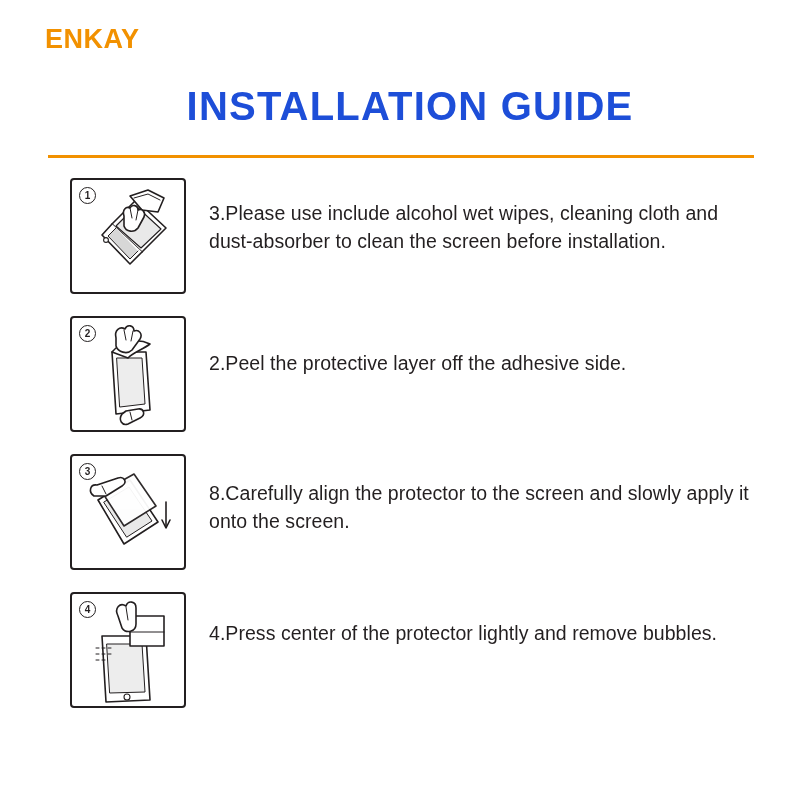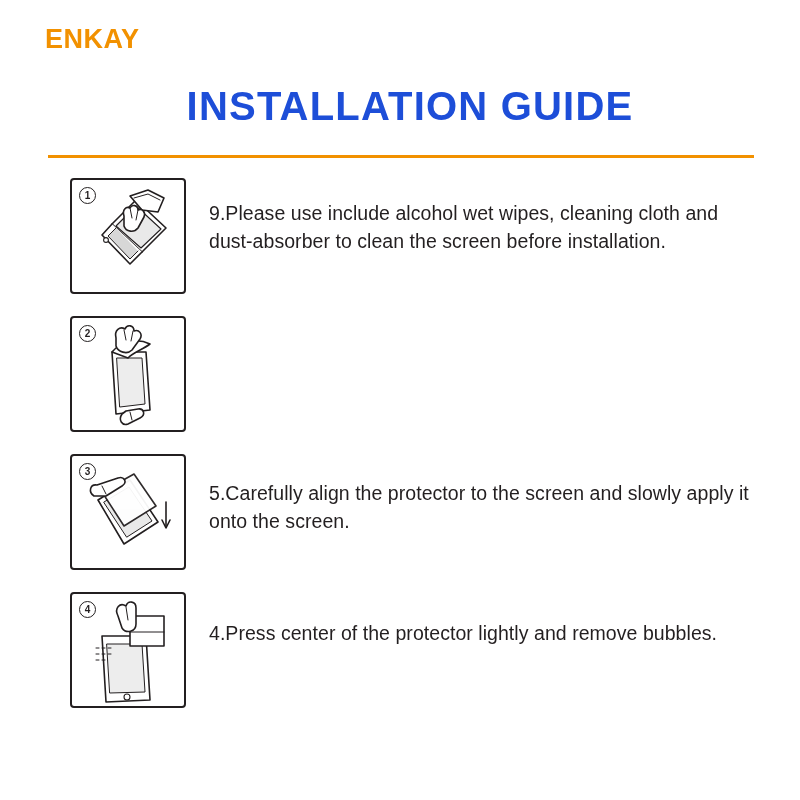--- a/index.html
+++ b/index.html
@@ -145,21 +145,21 @@
             <circle cx="34" cy="60" r="2.4" stroke-width="1.1" fill="#fff"></circle>
 
             <path d="M58 16 L76 10 L92 18 L86 32 L70 30 Z" fill="#ffffff"></path>
             <path d="M62 18 L76 14 L88 20" stroke-width="1"></path>
 
             <path d="M52 36 C50 30 54 26 58 28 C60 24 66 25 66 30 C70 28 74 32 72 37 L66 48 C62 53 54 52 52 46 Z" fill="#ffffff"></path>
             <path d="M58 28 L60 38 M66 30 L64 40" stroke-width="1"></path>
           </g>
         </svg>
       </div>
-      <div class="step-text">9.Please use include alcohol wet wipes, cleaning cloth and dust-absorber to clean the screen before installation.</div>
+      <div class="step-text">3.Please use include alcohol wet wipes, cleaning cloth and dust-absorber to clean the screen before installation.</div>
     </div>
 
     <div class="step s2">
       <div class="thumb">
         <div class="badge">2</div>
         <svg viewBox="0 0 112 112">
           <g fill="none" stroke="#231f20" stroke-width="1.6" stroke-linejoin="round" stroke-linecap="round">
 
             <path d="M40 34 L74 34 L78 92 L44 96 Z" fill="#ffffff"></path>
             <path d="M45 40 L70 40 L73 86 L48 89 Z" fill="#ededed" stroke-width="1"></path>
@@ -167,20 +167,21 @@
             <path d="M40 34 C50 22 66 20 78 26 C70 32 62 34 56 40 Z" fill="#ffffff"></path>
 
             <path d="M44 20 C42 12 48 8 53 11 C55 6 62 7 62 13 C67 11 71 16 68 21 L60 32 C55 37 46 34 44 28 Z" fill="#ffffff"></path>
             <path d="M52 12 L54 22 M61 13 L59 23" stroke-width="1"></path>
 
             <path d="M50 96 C46 102 50 108 56 106 L68 100 C74 97 72 90 66 91 L54 93 Z" fill="#ffffff"></path>
             <path d="M58 94 L60 102" stroke-width="1"></path>
           </g>
         </svg>
       </div>
+      <div class="step-text">2.Peel the protective layer off the adhesive side.</div>
     </div>
 
     <div class="step s3">
       <div class="thumb">
         <div class="badge">3</div>
         <svg viewBox="0 0 112 112">
           <g fill="none" stroke="#231f20" stroke-width="1.6" stroke-linejoin="round" stroke-linecap="round">
 
             <path d="M26 44 L58 24 L86 66 L52 88 Z" fill="#ffffff"></path>
             <path d="M32 46 L57 31 L80 65 L55 81 Z" fill="#e9e9e9" stroke-width="1"></path>
@@ -188,21 +189,21 @@
             <path d="M30 36 L62 18 L84 50 L52 70 Z" fill="#ffffff" opacity="0.95"></path>
 
             <path d="M22 40 C16 36 18 28 25 29 L46 22 C52 20 56 26 50 30 L34 40 Z" fill="#ffffff"></path>
             <path d="M30 30 L34 38" stroke-width="1"></path>
 
             <path d="M94 46 L94 70" stroke-width="1.6"></path>
             <path d="M90 64 L94 72 L98 64" stroke-width="1.6"></path>
           </g>
         </svg>
       </div>
-      <div class="step-text">5.Carefully align the protector to  the screen and slowly apply it onto the screen.</div>
+      <div class="step-text">8.Carefully align the protector to  the screen and slowly apply it onto the screen.</div>
     </div>
 
     <div class="step s4">
       <div class="thumb">
         <div class="badge">4</div>
         <svg viewBox="0 0 112 112">
           <g fill="none" stroke="#231f20" stroke-width="1.6" stroke-linejoin="round" stroke-linecap="round">
 
             <path d="M30 42 L74 42 L78 106 L34 108 Z" fill="#ffffff"></path>
             <path d="M35 50 L70 50 L73 98 L38 99 Z" fill="#ededed" stroke-width="1"></path>

